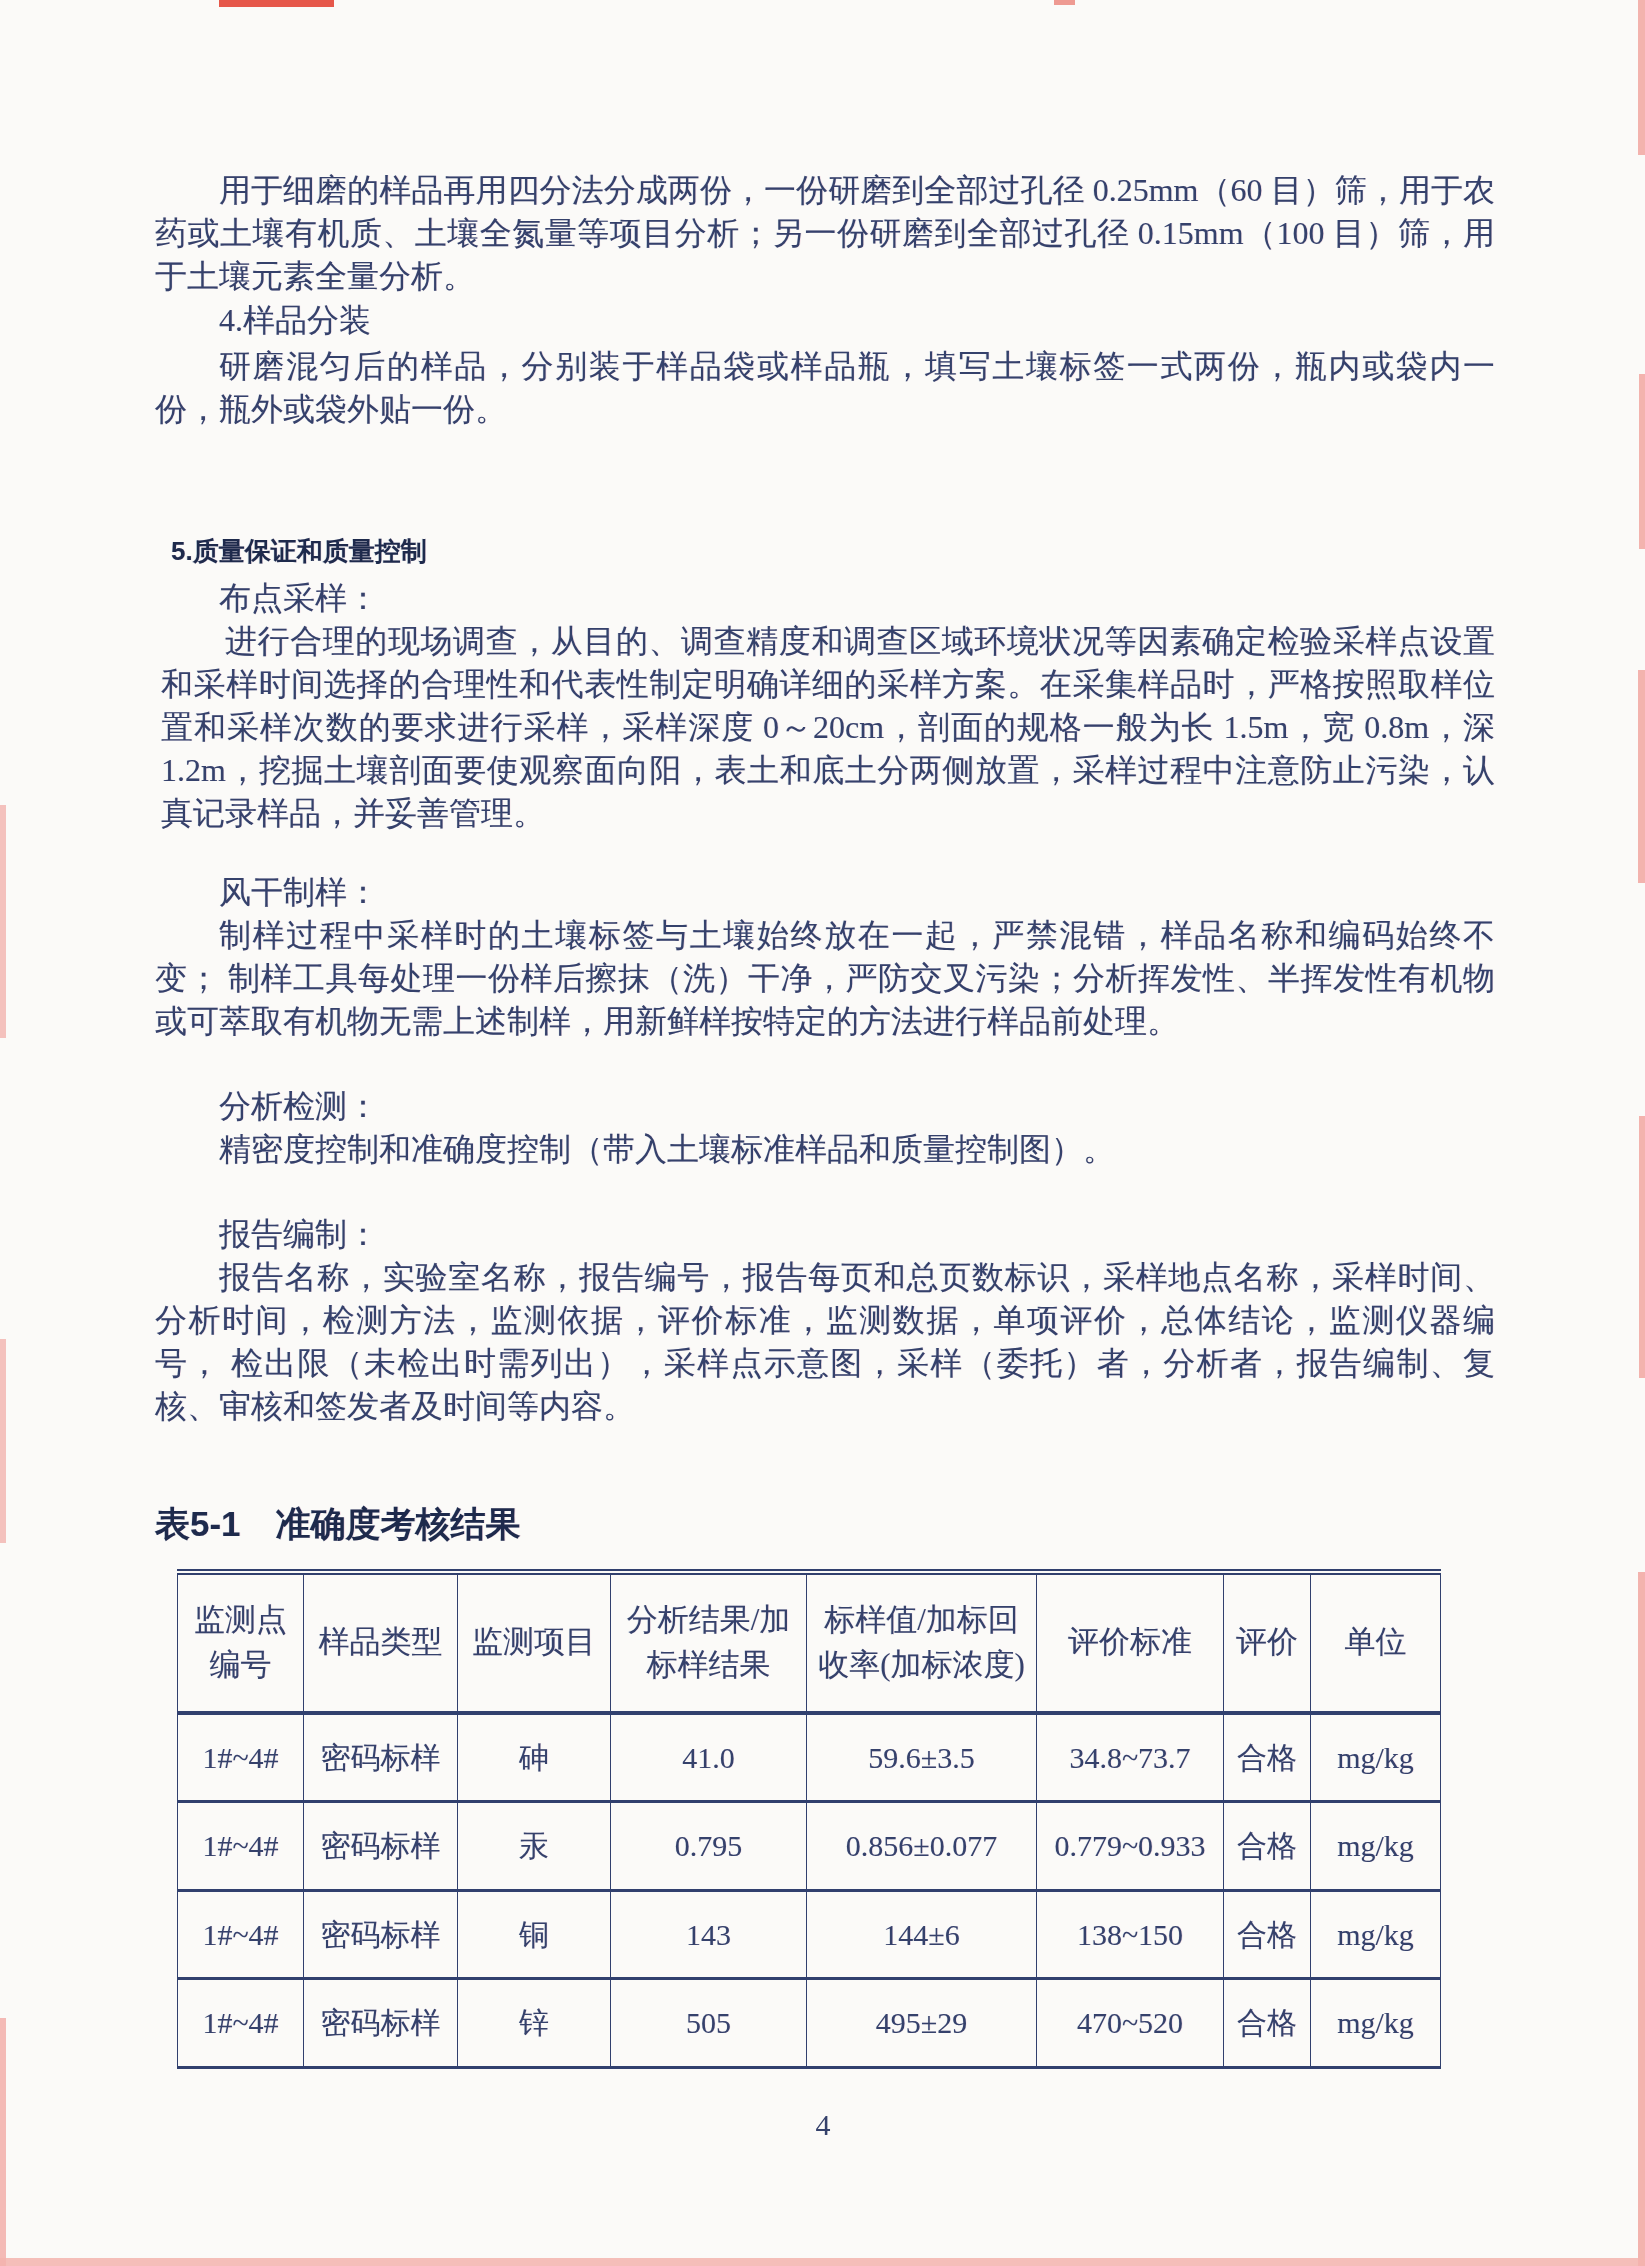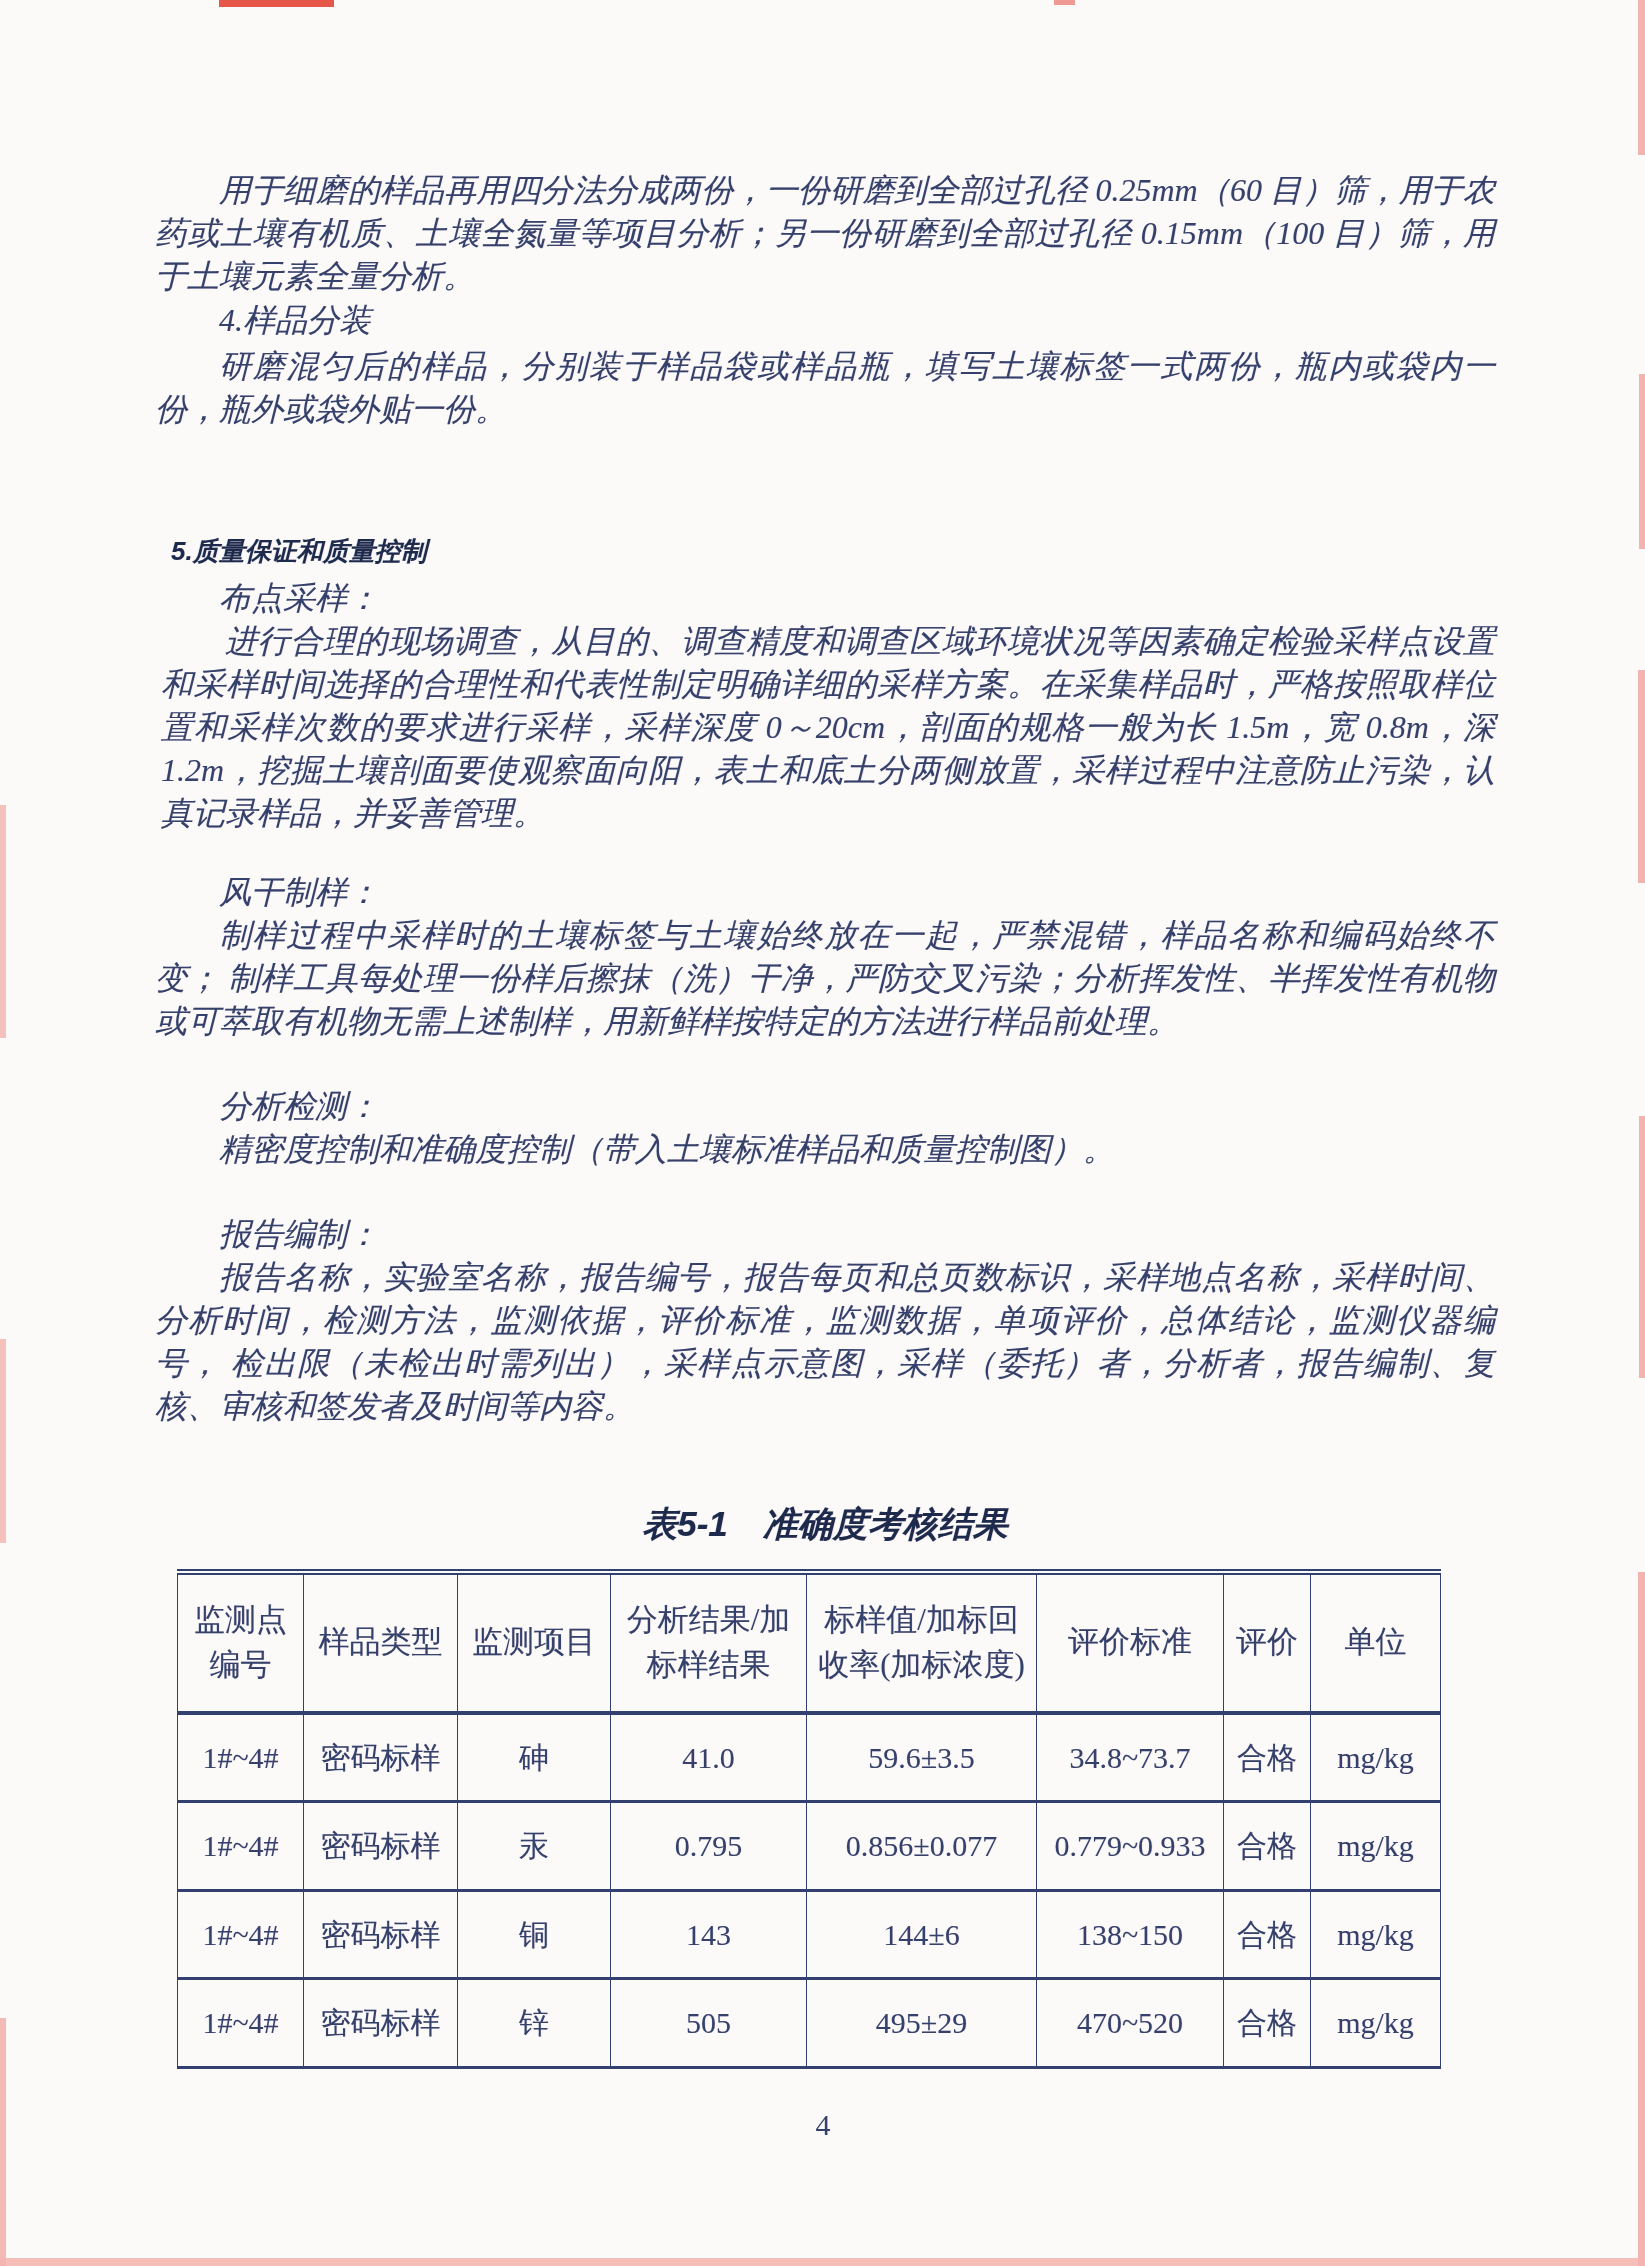--- a/index.html
+++ b/index.html
@@ -11,36 +11,36 @@
     --edge-red:#e23a2b;
   }
   html,body{margin:0;padding:0;}
   body{
     width:1646px;height:2267px;position:relative;
     background:var(--paper);
     font-family:"Liberation Serif","DejaVu Serif",serif;
     color:var(--ink);
     overflow:hidden;
   }
-  .block{position:absolute;left:155px;right:151px;font-style:italic;}
+  .block{position:absolute;left:155px;right:151px;}
   .body-text{
     font-size:32px;line-height:43px;text-align:justify;margin:0;
     text-shadow:0.6px 0 0 rgba(190,70,130,0.18),-0.6px 0 0 rgba(60,150,190,0.18);
   }
   .indent{text-indent:2em;}
   .section-heading{
     font-family:"Liberation Sans","DejaVu Sans",sans-serif;
     font-weight:bold;font-size:26px;line-height:47px;margin:16px;
     color:var(--ink-dark);
     text-shadow:0.6px 0 0 rgba(190,70,130,0.2),-0.6px 0 0 rgba(60,150,190,0.2);
   }
   .table-title{
     font-family:"Liberation Sans","DejaVu Sans",sans-serif;
     font-weight:bold;font-size:35px;line-height:43px;margin:0;
-    text-align:center;color:var(--ink-dark);
+    color:var(--ink-dark);
     text-shadow:0.6px 0 0 rgba(190,70,130,0.2),-0.6px 0 0 rgba(60,150,190,0.2);
   }
   table.report{
     position:absolute;left:177px;top:1569px;width:1264px;height:445px;
     border-collapse:collapse;table-layout:fixed;
     font-size:30px;color:var(--ink);
   }
   table.report th,table.report td{
     border-left:1.9px solid var(--line);
     border-right:1.9px solid var(--line);

